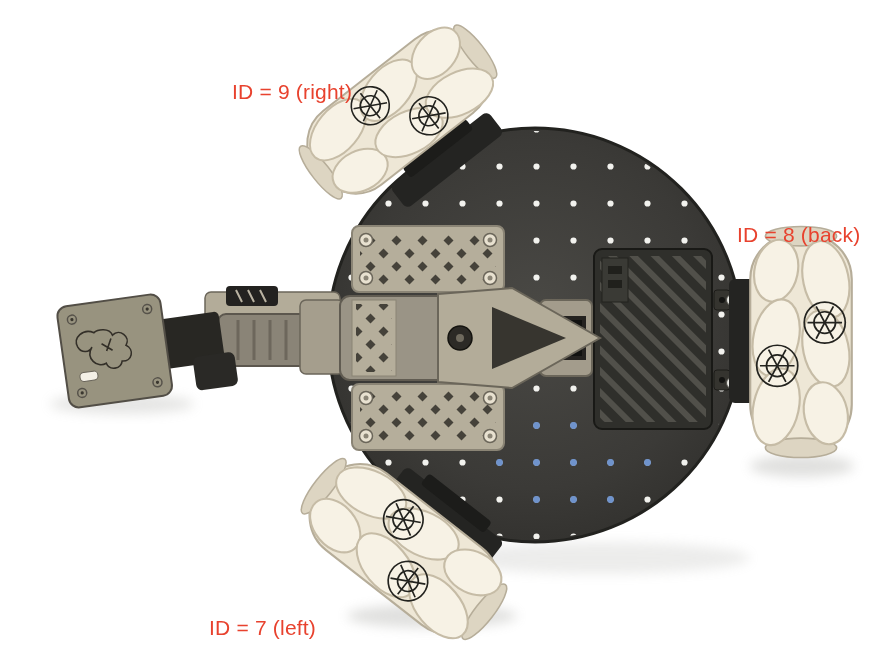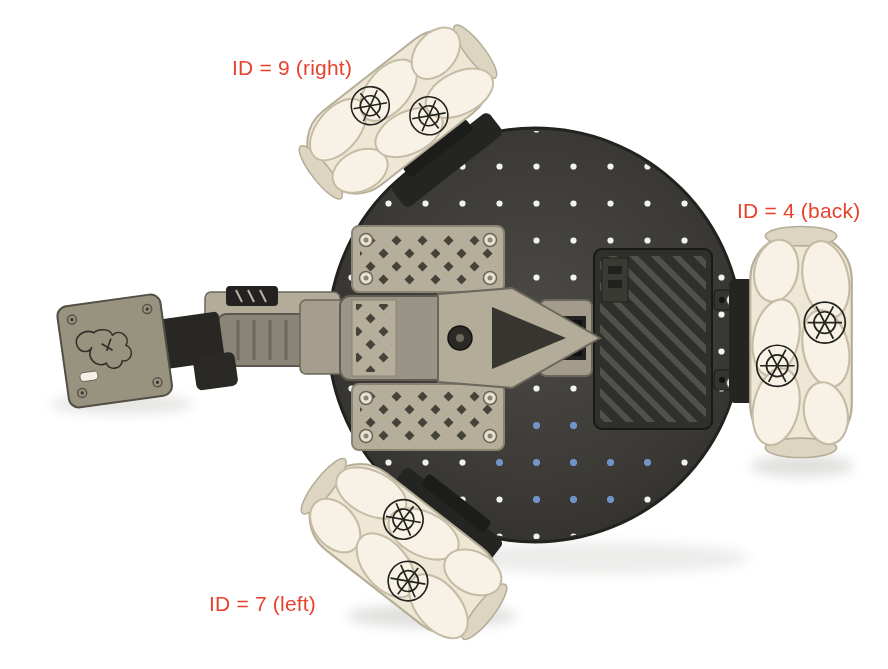--- a/index.html
+++ b/index.html
@@ -3,21 +3,21 @@
 <meta charset="utf-8">
 <style>
   html,body{margin:0;padding:0;background:#fff;}
   .stage{
     position:relative;width:888px;height:669px;overflow:hidden;
     background:var(--bg,#ffffff);
     font-family:"Liberation Sans",sans-serif;
   }
   .label{
     position:absolute;font-size:21px;line-height:1.2;
-    color:var(--label-color,#e8422e);white-space:nowrap;letter-spacing:.2px;
+    color:var(--label-color,#e8422e);white-space:nowrap;letter-spacing:.2px;margin-top:24px;
   }
   #label-9{left:232px;top:55px;}
   #label-8{left:737px;top:198px;}
   #label-7{left:209px;top:591px;}
   svg{display:block;}
 </style>
 </head>
 <body>
 
 <div class="stage">
@@ -209,15 +209,15 @@
             <circle cx="152" cy="376" r="1.6"></circle>
         </g>
         <path d="M96,318 c-10,-6 -22,2 -18,12 c3,7 11,7 14,2 c-8,10 2,22 12,18 c2,8 14,8 16,0 c10,2 14,-10 6,-15 c6,-8 -4,-18 -12,-12 c-2,-8 -14,-8 -18,-5 Z
                  M102,330 l10,8 M112,326 l-6,12" fill="none" stroke="#332f28" stroke-width="1.6"></path>
         <rect x="76" y="356" width="18" height="9" rx="4" fill="#f4f0e6" stroke="#6a655a"></rect>
       </g>
     </g>
   </svg>
 
   <div class="label" id="label-9">ID = 9 (right)</div>
-  <div class="label" id="label-8">ID = 4 (back)</div>
+  <div class="label" id="label-8">ID = 8 (back)</div>
   <div class="label" id="label-7">ID = 7 (left)</div>
 </div>
 
 </body></html>

